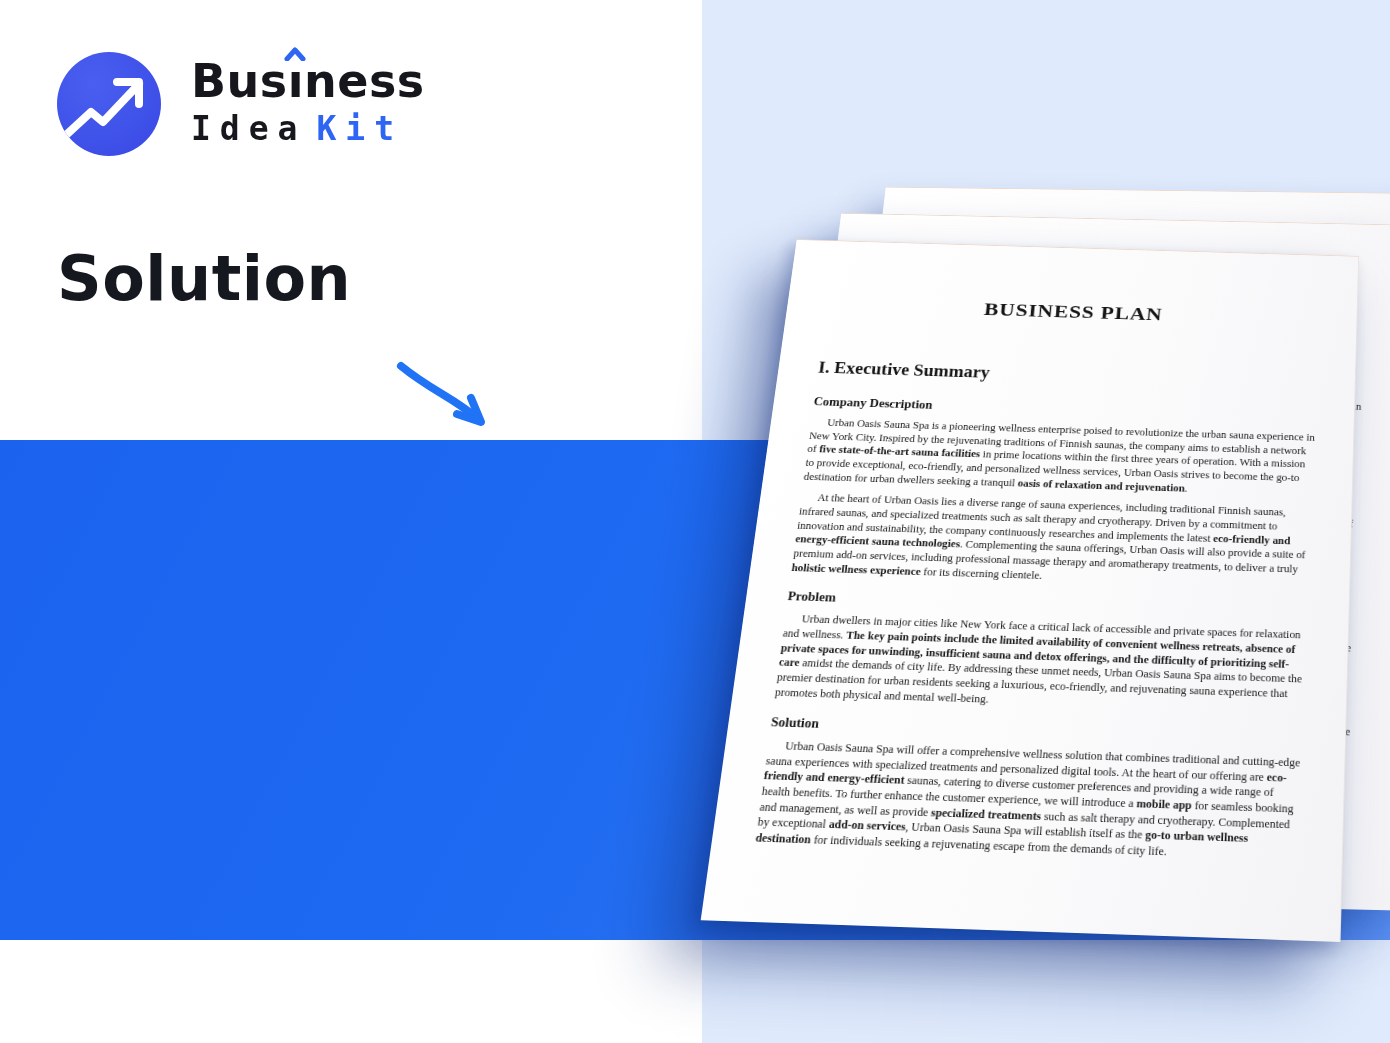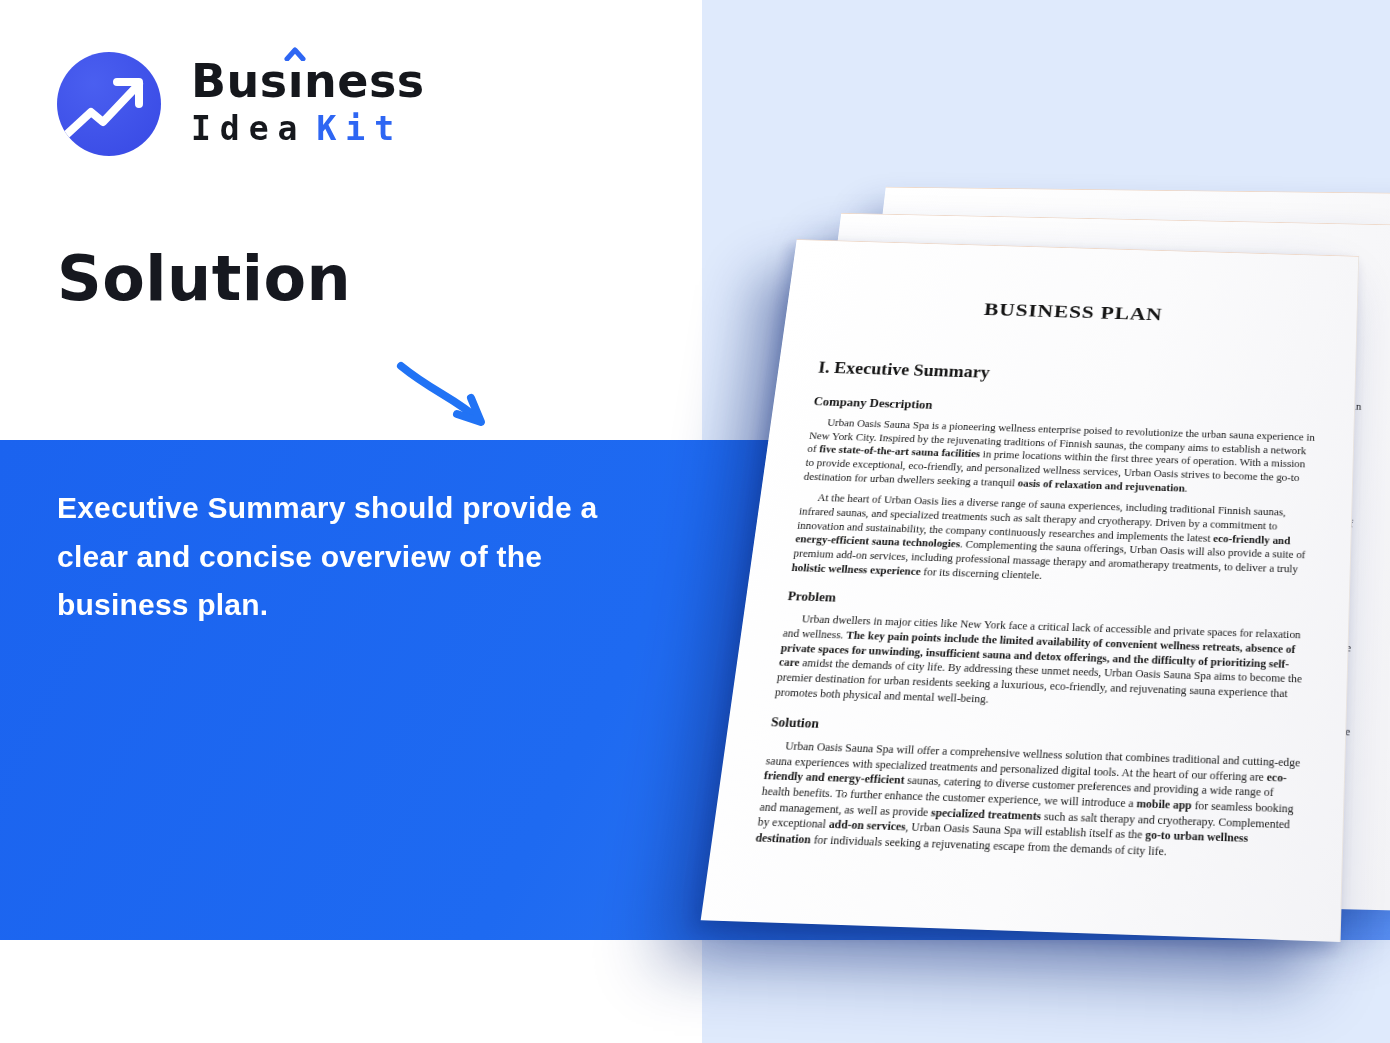--- a/index.html
+++ b/index.html
@@ -55,21 +55,20 @@
   .doc p { font-size:11.9px; line-height:1.4; margin:0 0 9px; text-indent:18px; }
   .doc p b { font-weight:bold; }
 </style>
 </head>
 <body>
 
 <div class="right-panel"></div>
 
 <div class="blue-band">
   <div class="blue-band-text">
-    <p>Executive Summary should provide a clear and concise overview of the business plan.</p>
   </div>
 </div>
 
 <div class="page page-3"></div>
 
 <div class="page page-2">
   <div class="doc">
     <div class="doc-title">BUSINESS PLAN</div>
     <div class="doc-h2">I. Executive Summary</div>
     <div>

